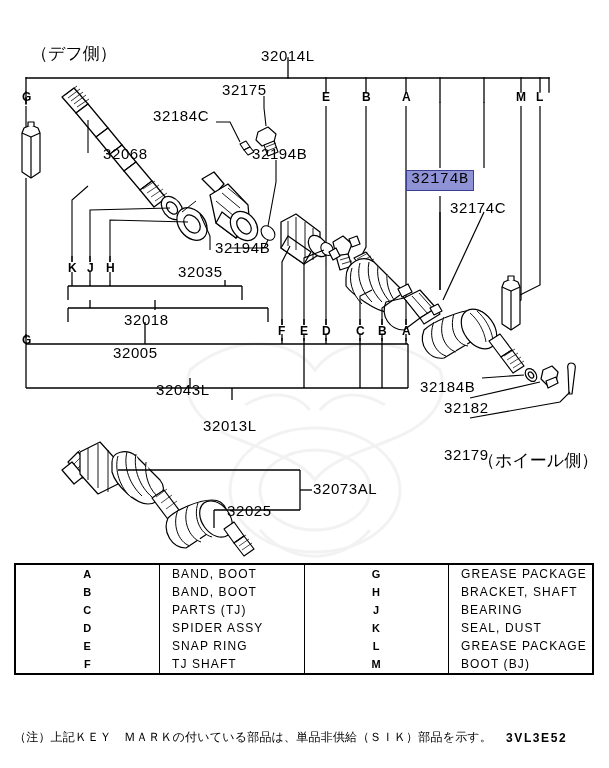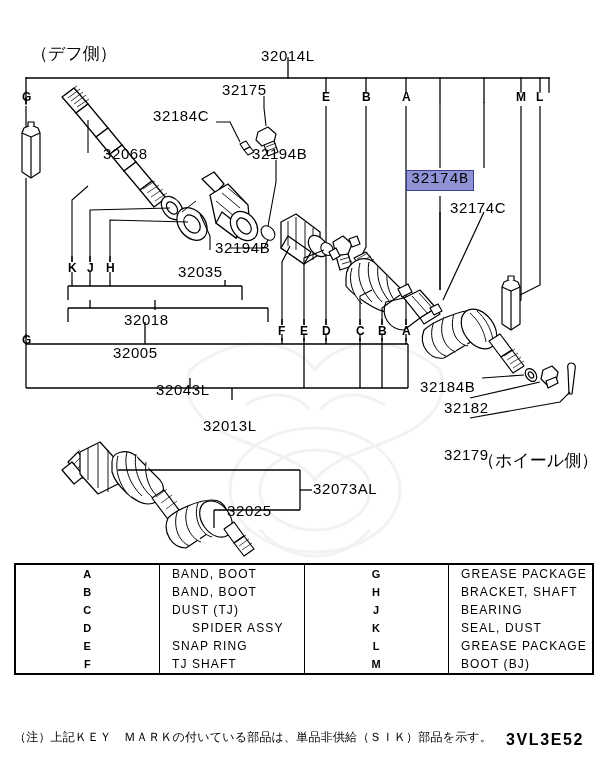--- a/index.html
+++ b/index.html
@@ -38,21 +38,21 @@
   .kcell{font-size:11px;font-weight:700;text-align:center;height:18px;
          letter-spacing:.5px;}
   .pcell{font-size:12px;text-align:left;padding-left:12px !important;
          letter-spacing:1.1px;height:18px;}
   .nb{border:none !important;}
   .hdrrow th{border-bottom:2px solid #000;}
   #parts-table{border:2px solid #000;}
 
   #note{position:absolute;left:14px;top:729px;font-size:12px;
         font-family:"DejaVu Sans",sans-serif;letter-spacing:.2px;}
-  #dwgcode{position:absolute;left:506px;top:731px;font-size:16px;
+  #dwgcode{position:absolute;left:506px;top:731px;font-size:12px;
            font-weight:700;letter-spacing:1.6px;
            font-family:"Liberation Sans",sans-serif;}
 </style>
 </head>
 <body>
 
 <div id="stage">
 
   <svg id="watermark" viewBox="0 0 330 250">
     <g fill="none" stroke="#555" stroke-width="3">
@@ -530,27 +530,27 @@
       <td class="pcell nb">GREASE PACKAGE</td>
     </tr>
     <tr>
       <td class="kcell nb" style="border-left:1px solid #000 !important;border-right:1px solid #000 !important;">B</td>
       <td class="pcell nb" style="border-right:1px solid #000 !important;">BAND, BOOT</td>
       <td class="kcell nb" style="border-right:1px solid #000 !important;">H</td>
       <td class="pcell nb">BRACKET, SHAFT</td>
     </tr>
     <tr>
       <td class="kcell nb" style="border-left:1px solid #000 !important;border-right:1px solid #000 !important;">C</td>
-      <td class="pcell nb" style="border-right:1px solid #000 !important;">DUST (TJ)</td>
+      <td class="pcell nb" style="border-right:1px solid #000 !important;">PARTS (TJ)</td>
       <td class="kcell nb" style="border-right:1px solid #000 !important;">J</td>
       <td class="pcell nb">BEARING</td>
     </tr>
     <tr>
       <td class="kcell nb" style="border-left:1px solid #000 !important;border-right:1px solid #000 !important;">D</td>
-      <td class="pcell nb" style="border-right:1px solid #000 !important;text-align:center;">SPIDER ASSY</td>
+      <td class="pcell nb" style="border-right:1px solid #000 !important;">SPIDER ASSY</td>
       <td class="kcell nb" style="border-right:1px solid #000 !important;">K</td>
       <td class="pcell nb">SEAL, DUST</td>
     </tr>
     <tr>
       <td class="kcell nb" style="border-left:1px solid #000 !important;border-right:1px solid #000 !important;">E</td>
       <td class="pcell nb" style="border-right:1px solid #000 !important;margin-top:32px;">SNAP RING</td>
       <td class="kcell nb" style="border-right:1px solid #000 !important;">L</td>
       <td class="pcell nb">GREASE PACKAGE</td>
     </tr>
     <tr>

